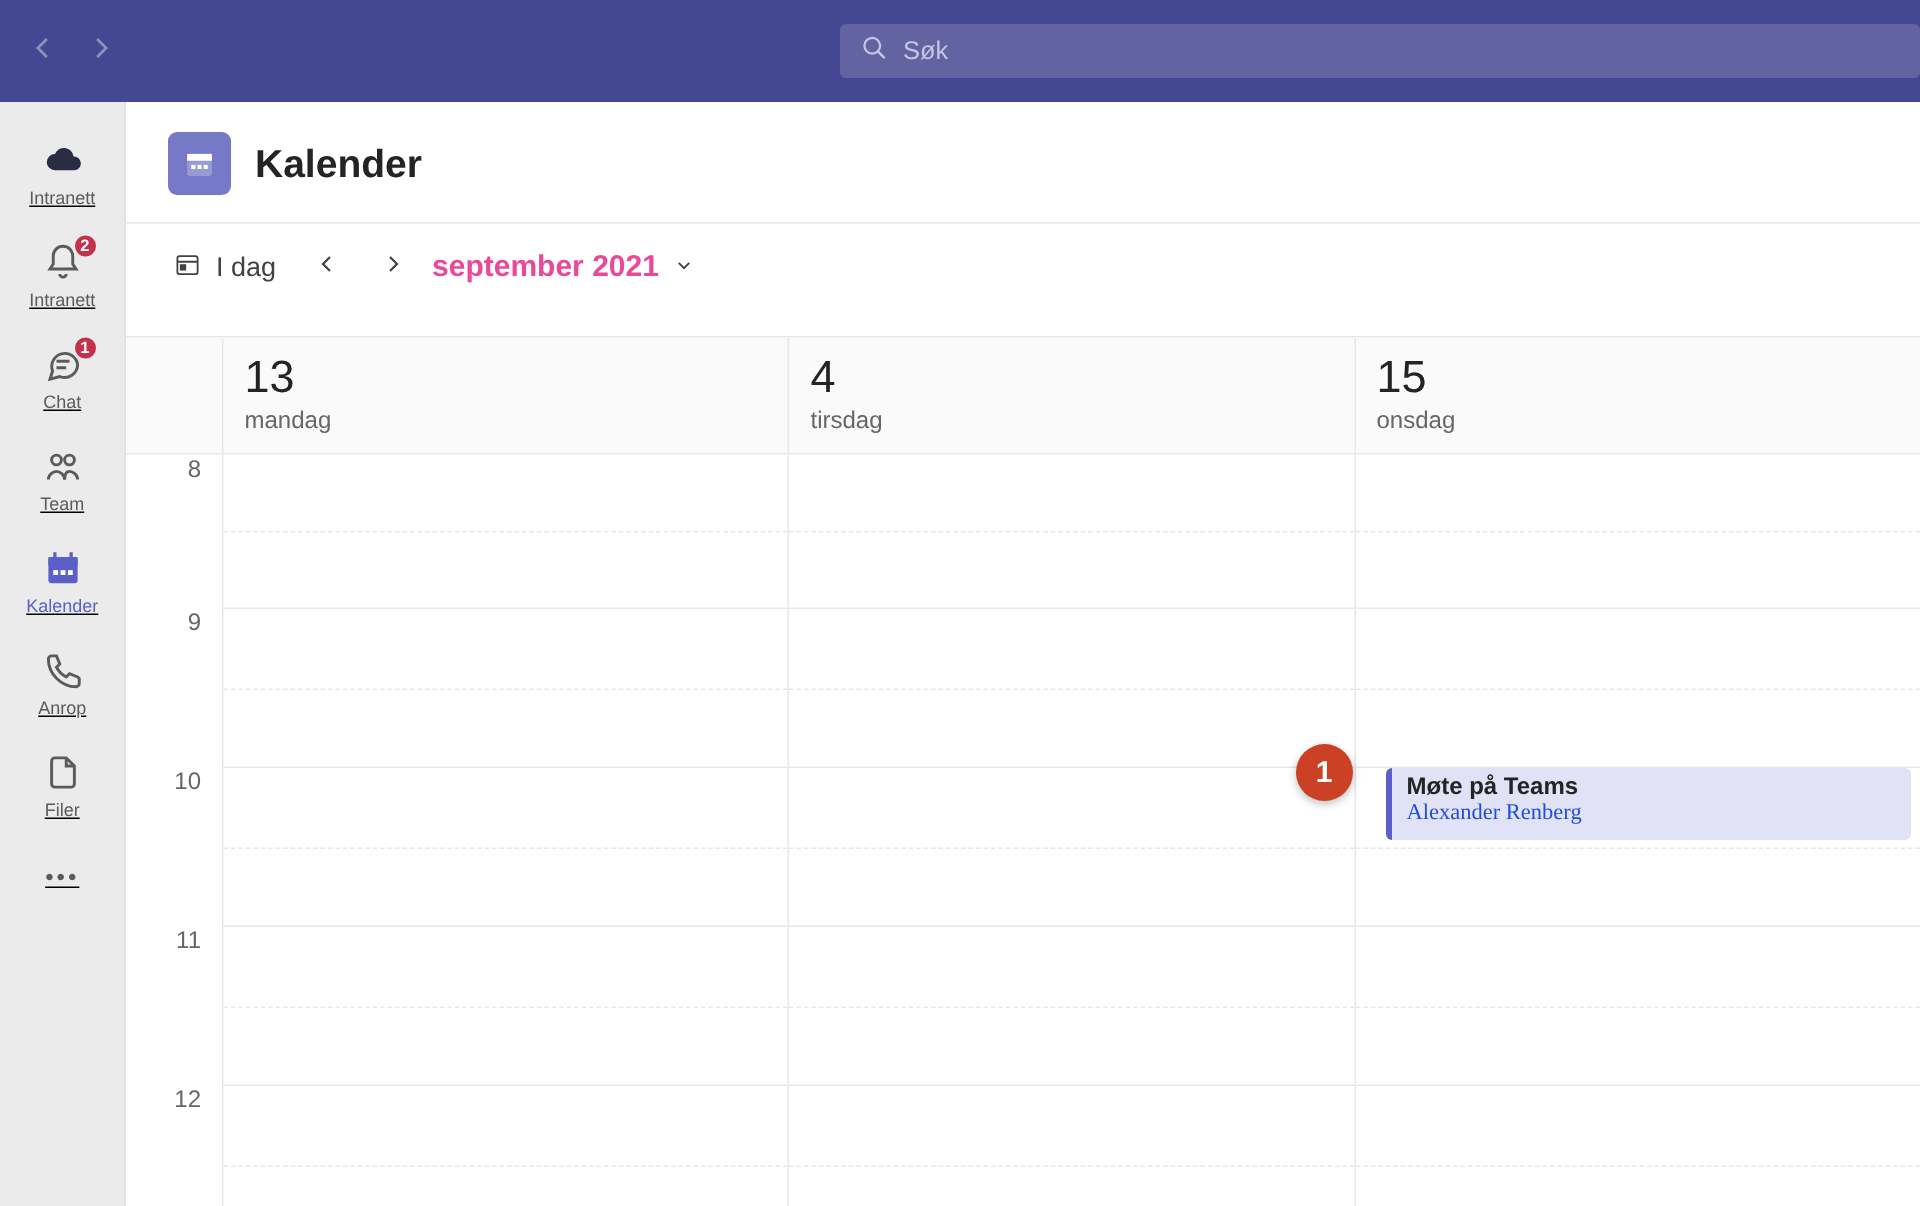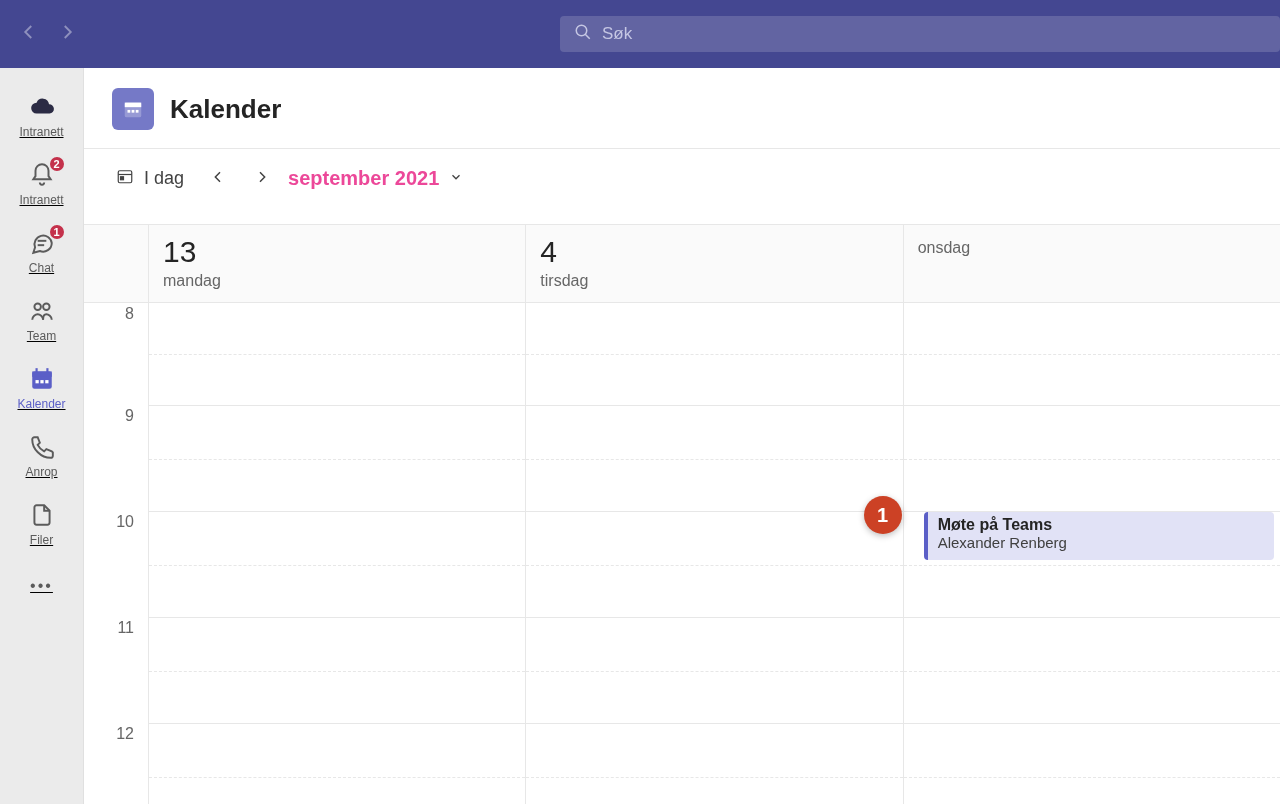--- a/index.html
+++ b/index.html
@@ -221,21 +221,21 @@
     height: 48px;
     background: #e1e2f6;
     border-radius: 4px;
     border-left: 4px solid #5b5fc7;
     padding: 4px 10px 4px 10px;
     font-size: 16px;
     color: #242424;
     overflow: hidden;
   }
   .event .title { font-weight: 600; }
-  .event .sub { font-size: 15px; color: #404040; }
+  .event .sub { font-size: 15px; color: #1d4ed8; font-family: Liberation Serif, serif; }
 
   .annotation {
     position: absolute;
     width: 38px; height: 38px;
     background: #cc4125;
     border-radius: 50%;
     color: #fff;
     font-size: 20px;
     font-weight: 700;
     display: flex;
@@ -412,20 +412,21 @@
         <div class="gutter-head"></div>
         <div class="day-head">
           <div class="num">13</div>
           <div class="name">mandag</div>
         </div>
         <div class="day-head">
           <div class="num">4</div>
           <div class="name">tirsdag</div>
         </div>
         <div class="day-head">
+          <div class="num">15</div>
           <div class="name">onsdag</div>
         </div>
       </div>
 
       <div class="grid-rows">
 
         <div class="row-block">
           <div class="gutter">8</div>
           <div class="cell"></div>
           <div class="cell"></div>

